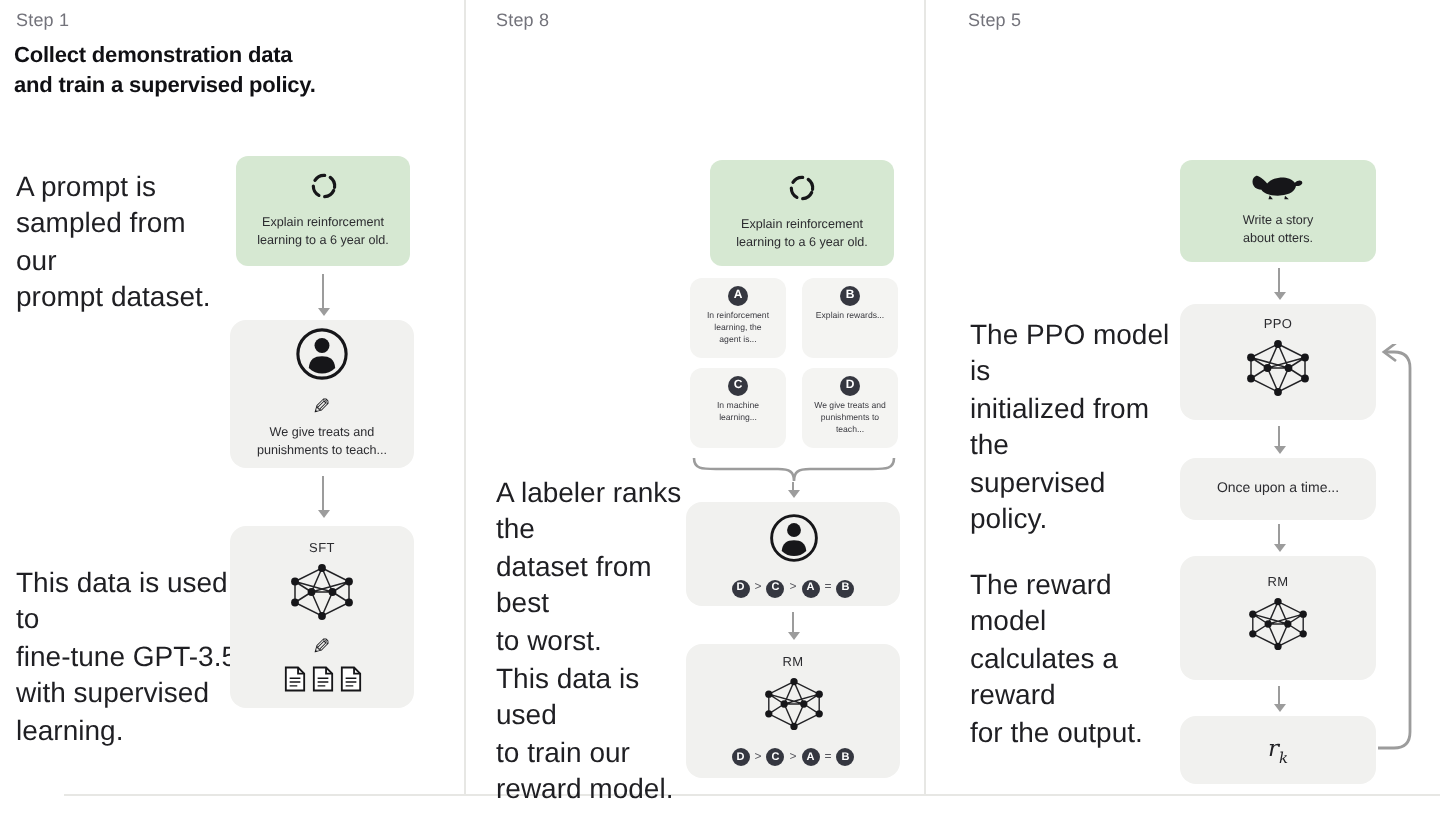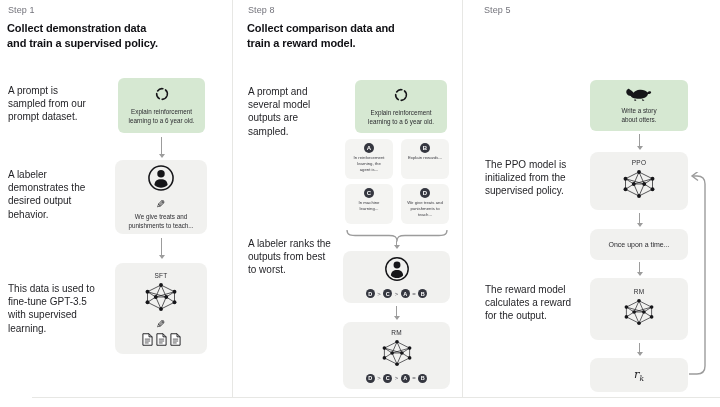--- a/index.html
+++ b/index.html
@@ -16,21 +16,21 @@
   html,body{background:#fff;}
   body{font-family:"Liberation Sans","DejaVu Sans",sans-serif;color:var(--ink);}
   #canvas{position:relative;width:720px;height:407px;background:#fff;overflow:hidden;}
 
   .vdiv{position:absolute;top:0;width:1px;height:397px;background:var(--line);}
   .hdiv{position:absolute;height:1px;background:var(--line);}
 
   .step-label{position:absolute;font-size:9px;color:var(--muted);letter-spacing:.1px;}
   .title{position:absolute;font-size:11px;font-weight:700;line-height:1.32;color:#101014;
          white-space:pre-line;letter-spacing:-.1px;}
-  .desc{position:absolute;font-size:10px;line-height:1.32;color:#1f1f23;white-space:pre-line;}
+  .desc{position:absolute;font-size:14px;line-height:1.32;color:#1f1f23;white-space:pre-line;}
 
   .gbox{position:absolute;background:var(--green);border-radius:6px;display:flex;
         flex-direction:column;align-items:center;justify-content:center;gap:2px;
         text-align:center;padding:3px;}
   .graybox{position:absolute;background:var(--graybox);border-radius:8px;display:flex;
         flex-direction:column;align-items:center;justify-content:center;gap:3px;
         text-align:center;padding:4px;}
   .box-text{font-size:6.3px;line-height:1.4;color:#2c2c30;white-space:pre-line;}
   .box-tag{font-size:6.5px;color:#2c2c30;letter-spacing:.2px;}
   .out-text{font-size:7px;color:#2c2c30;}
@@ -86,24 +86,20 @@
     </span>
     <div class="box-text">Explain reinforcement
 learning to a 6 year old.</div>
   </div>
 
   <div class="arrow" style="left:158px;top:137px;height:21px">
       <div class="shaft"></div>
       <div class="head"></div>
     </div>
 
-  <div class="desc" style="left:8px;top:168px;width:108px">A labeler
-demonstrates the
-desired output
-behavior.</div>
 
   <div class="graybox" style="left:115px;top:160px;width:92px;height:74px">
     <span>
       <svg viewBox="0 0 36 36" width="28" height="28">
           <circle cx="18" cy="18" r="15.5" fill="none" stroke="#161619" stroke-width="2"></circle>
           <circle cx="18" cy="12.5" r="4.8" fill="#161619"></circle>
           <path d="M9.5,27 C10,21.5 13,19.5 18,19.5 C23,19.5 26,21.5 26.5,27 C24,29.5 21,30.5 18,30.5 C15,30.5 12,29.5 9.5,27 Z" fill="#161619"></path>
         </svg>
     </span>
     <span class="pencil">✎</span>
@@ -155,27 +151,21 @@
         </svg>
       <svg viewBox="0 0 14 17" width="11" height="13">
           <path d="M1,1 h8 l4,4 v11 h-12 z" fill="#fff" stroke="#161619" stroke-width="1.2"></path>
           <path d="M9,1 v4 h4" fill="none" stroke="#161619" stroke-width="1.2"></path>
           <path d="M3.5,8 h7 M3.5,10.5 h7 M3.5,13 h5" stroke="#161619" stroke-width="0.9"></path>
         </svg>
     </div>
   </div>
 
   <div class="step-label" style="left:248px;top:5px">Step 8</div>
-  <div class="title" style="left:247px;top:21px;width:210px">Collect comparison data and
-train a reward model.</div>
-
-  <div class="desc" style="left:248px;top:85px;width:100px">A prompt and
-several model
-outputs are
-sampled.</div>
+
 
   <div class="gbox" style="left:355px;top:80px;width:92px;height:53px">
     <span>
       <svg viewBox="0 0 24 24" width="16" height="16">
           <circle cx="12" cy="12" r="8" fill="none" stroke="#161619" stroke-width="2.4" stroke-dasharray="8.5 4.5" stroke-linecap="round" transform="rotate(25 12 12)"></circle>
         </svg>
     </span>
     <div class="box-text">Explain reinforcement
 learning to a 6 year old.</div>
   </div>
@@ -206,21 +196,21 @@
     <svg viewBox="0 0 104 13" width="104" height="13">
         <path d="M2,1 C2,6.5 6,6.5 13,6.5 L44,6.5 C50,6.5 52,8 52,12.5 C52,8 54,6.5 60,6.5 L91,6.5 C98,6.5 102,6.5 102,1" fill="none" stroke="#9c9c9c" stroke-width="1.3"></path>
       </svg>
   </div>
   <div class="arrow" style="left:393px;top:241px;height:8px">
       <div class="shaft"></div>
       <div class="head"></div>
     </div>
 
   <div class="desc" style="left:248px;top:237px;width:100px">A labeler ranks the
-outputs from best
+dataset from best
 to worst.</div>
 
   <div class="graybox" style="left:343px;top:251px;width:107px;height:52px">
     <span>
       <svg viewBox="0 0 36 36" width="26" height="26">
           <circle cx="18" cy="18" r="15.5" fill="none" stroke="#161619" stroke-width="2"></circle>
           <circle cx="18" cy="12.5" r="4.8" fill="#161619"></circle>
           <path d="M9.5,27 C10,21.5 13,19.5 18,19.5 C23,19.5 26,21.5 26.5,27 C24,29.5 21,30.5 18,30.5 C15,30.5 12,29.5 9.5,27 Z" fill="#161619"></path>
         </svg>
     </span>
@@ -233,20 +223,23 @@
       <span class="rank-sep">=</span>
       <span class="rank-circ">B</span>
     </div>
   </div>
 
   <div class="arrow" style="left:393px;top:306px;height:14px">
       <div class="shaft"></div>
       <div class="head"></div>
     </div>
 
+  <div class="desc" style="left:248px;top:330px;width:100px">This data is used
+to train our
+reward model.</div>
 
   <div class="graybox" style="left:343px;top:322px;width:107px;height:67px">
     <div class="box-tag">RM</div>
     <span>
       <svg viewBox="0 0 48 40" width="34" height="28">
         <g stroke="#232326" stroke-width="1" fill="none">
           <path d="M24,4 L42,13 L42,27 L24,36 L6,27 L6,13 Z"></path>
           <path d="M24,4 L17,20 M24,4 L31,20 M42,13 L31,20 M42,27 L31,20 M24,36 L31,20 M24,36 L17,20 M6,27 L17,20 M6,13 L17,20 M17,20 L31,20 M6,13 L31,20 M42,13 L17,20"></path>
         </g>
         <g fill="#161619">

